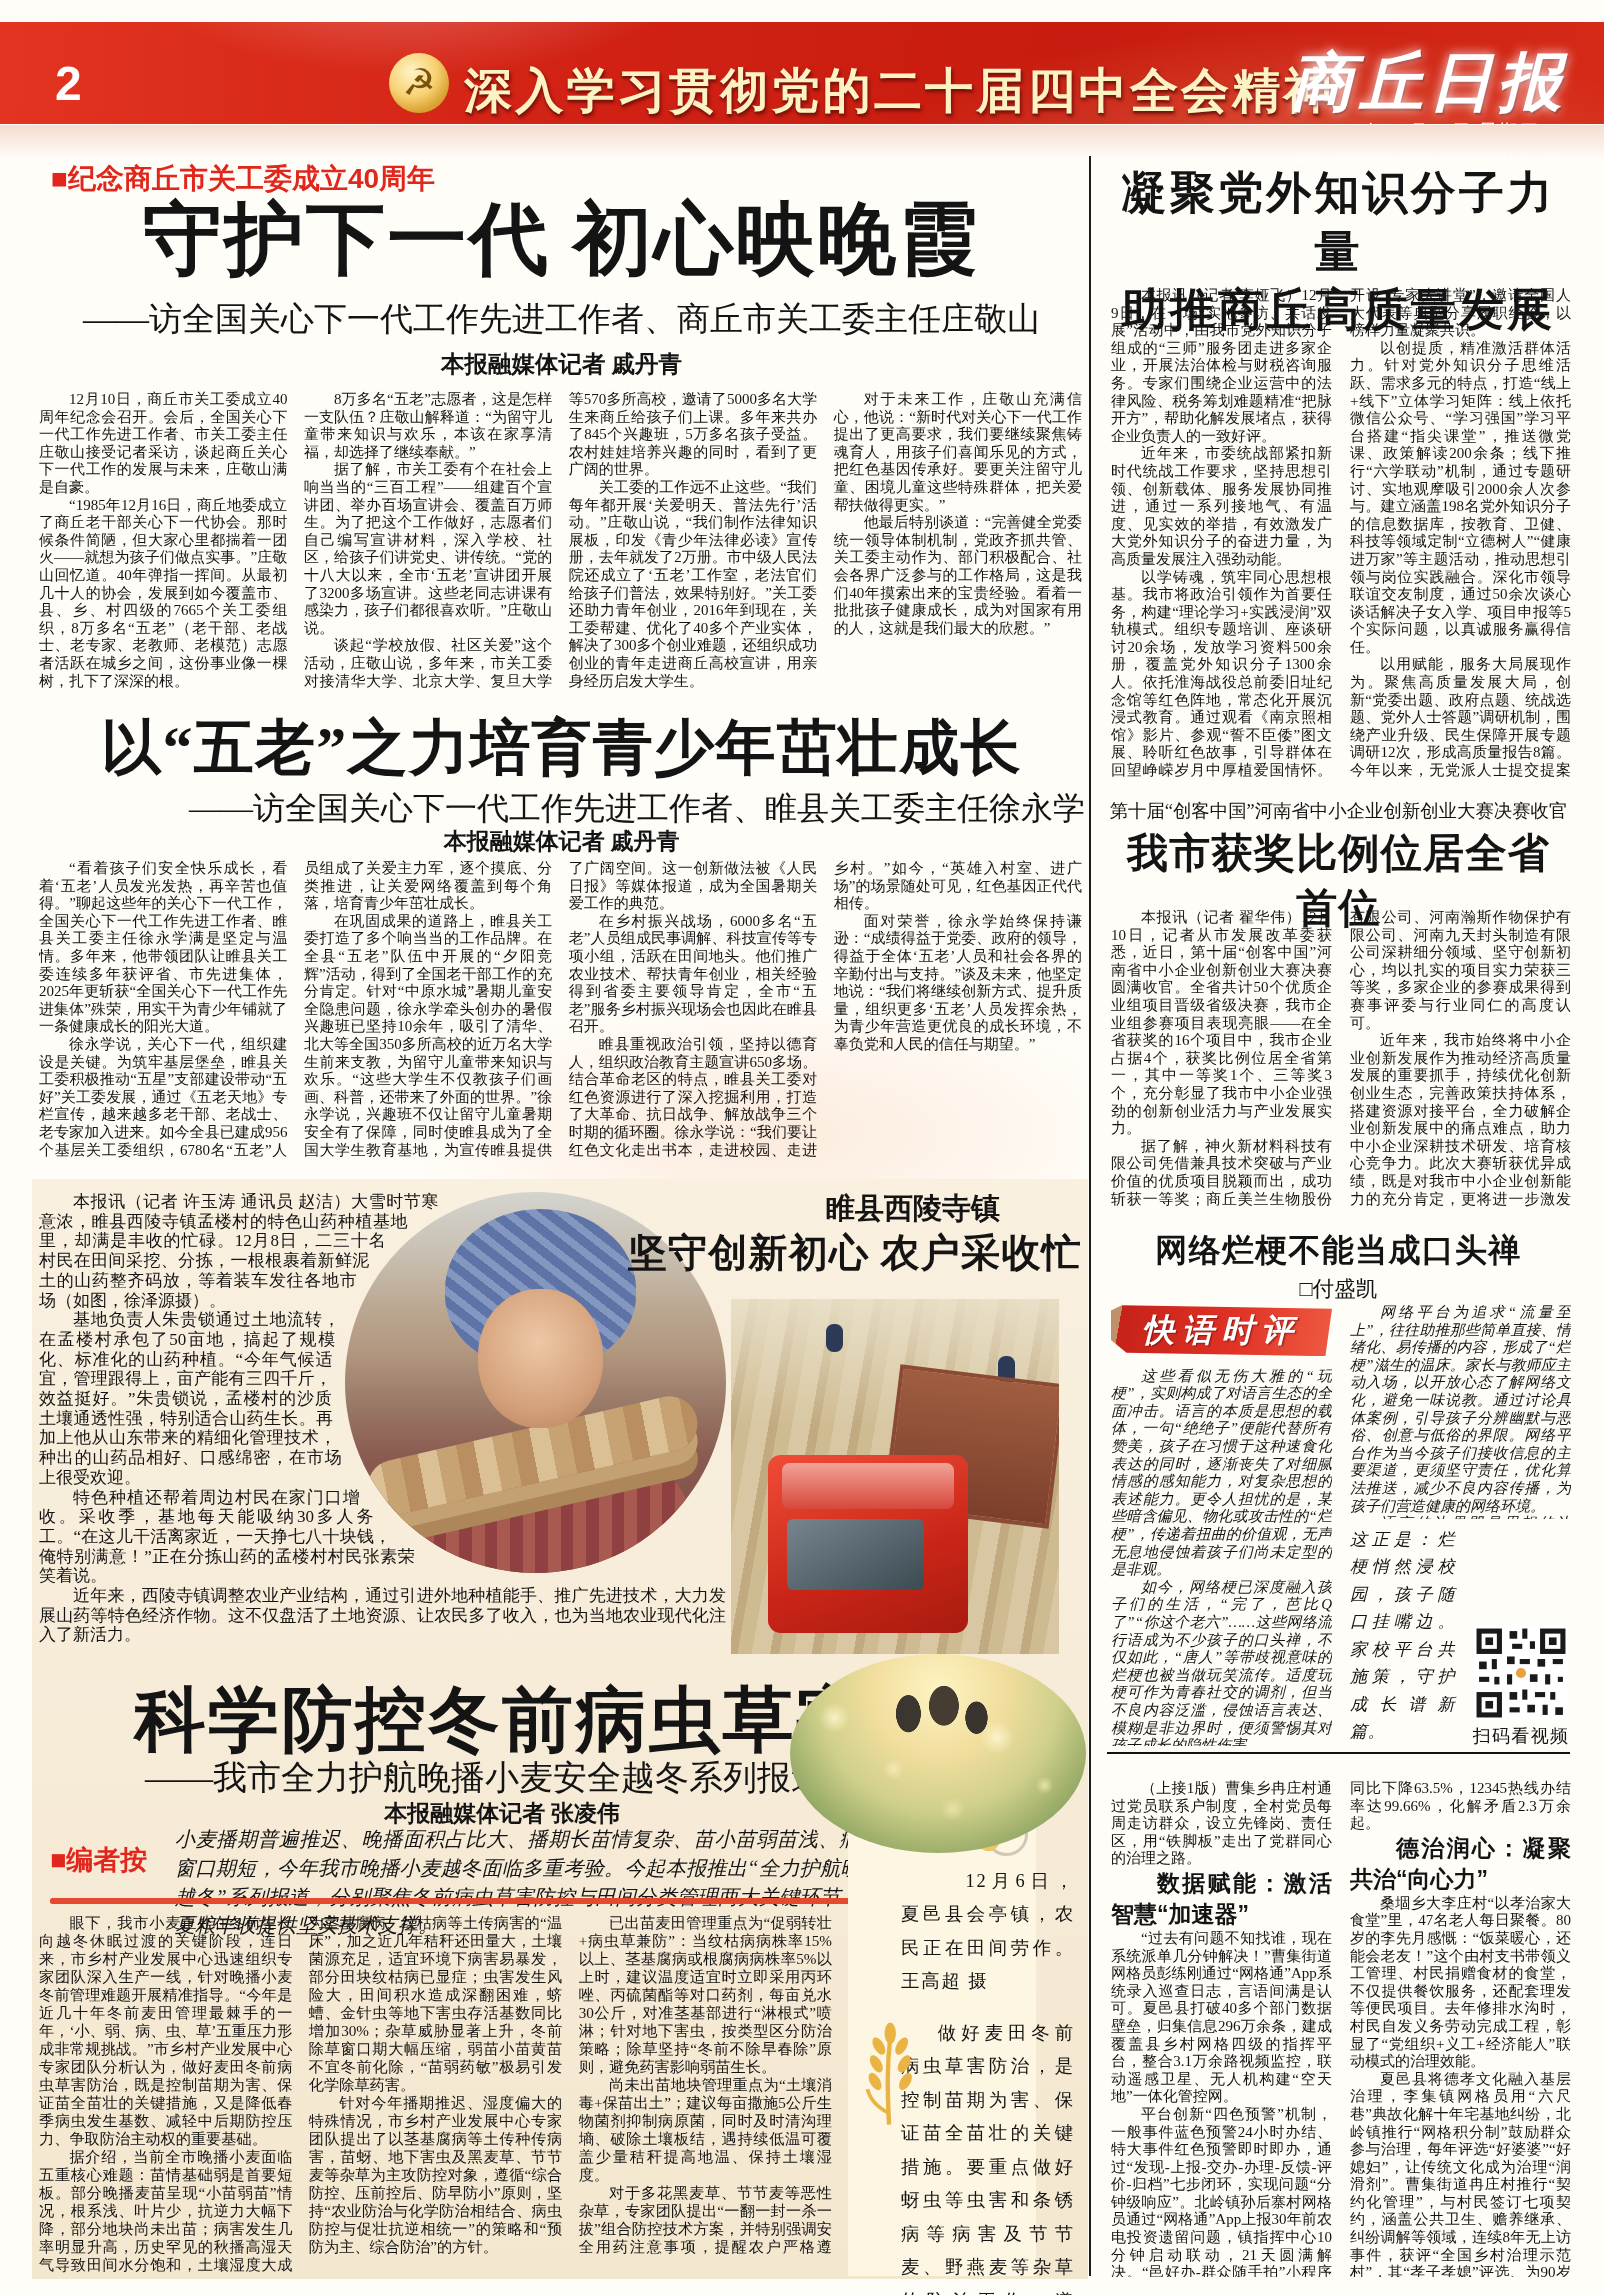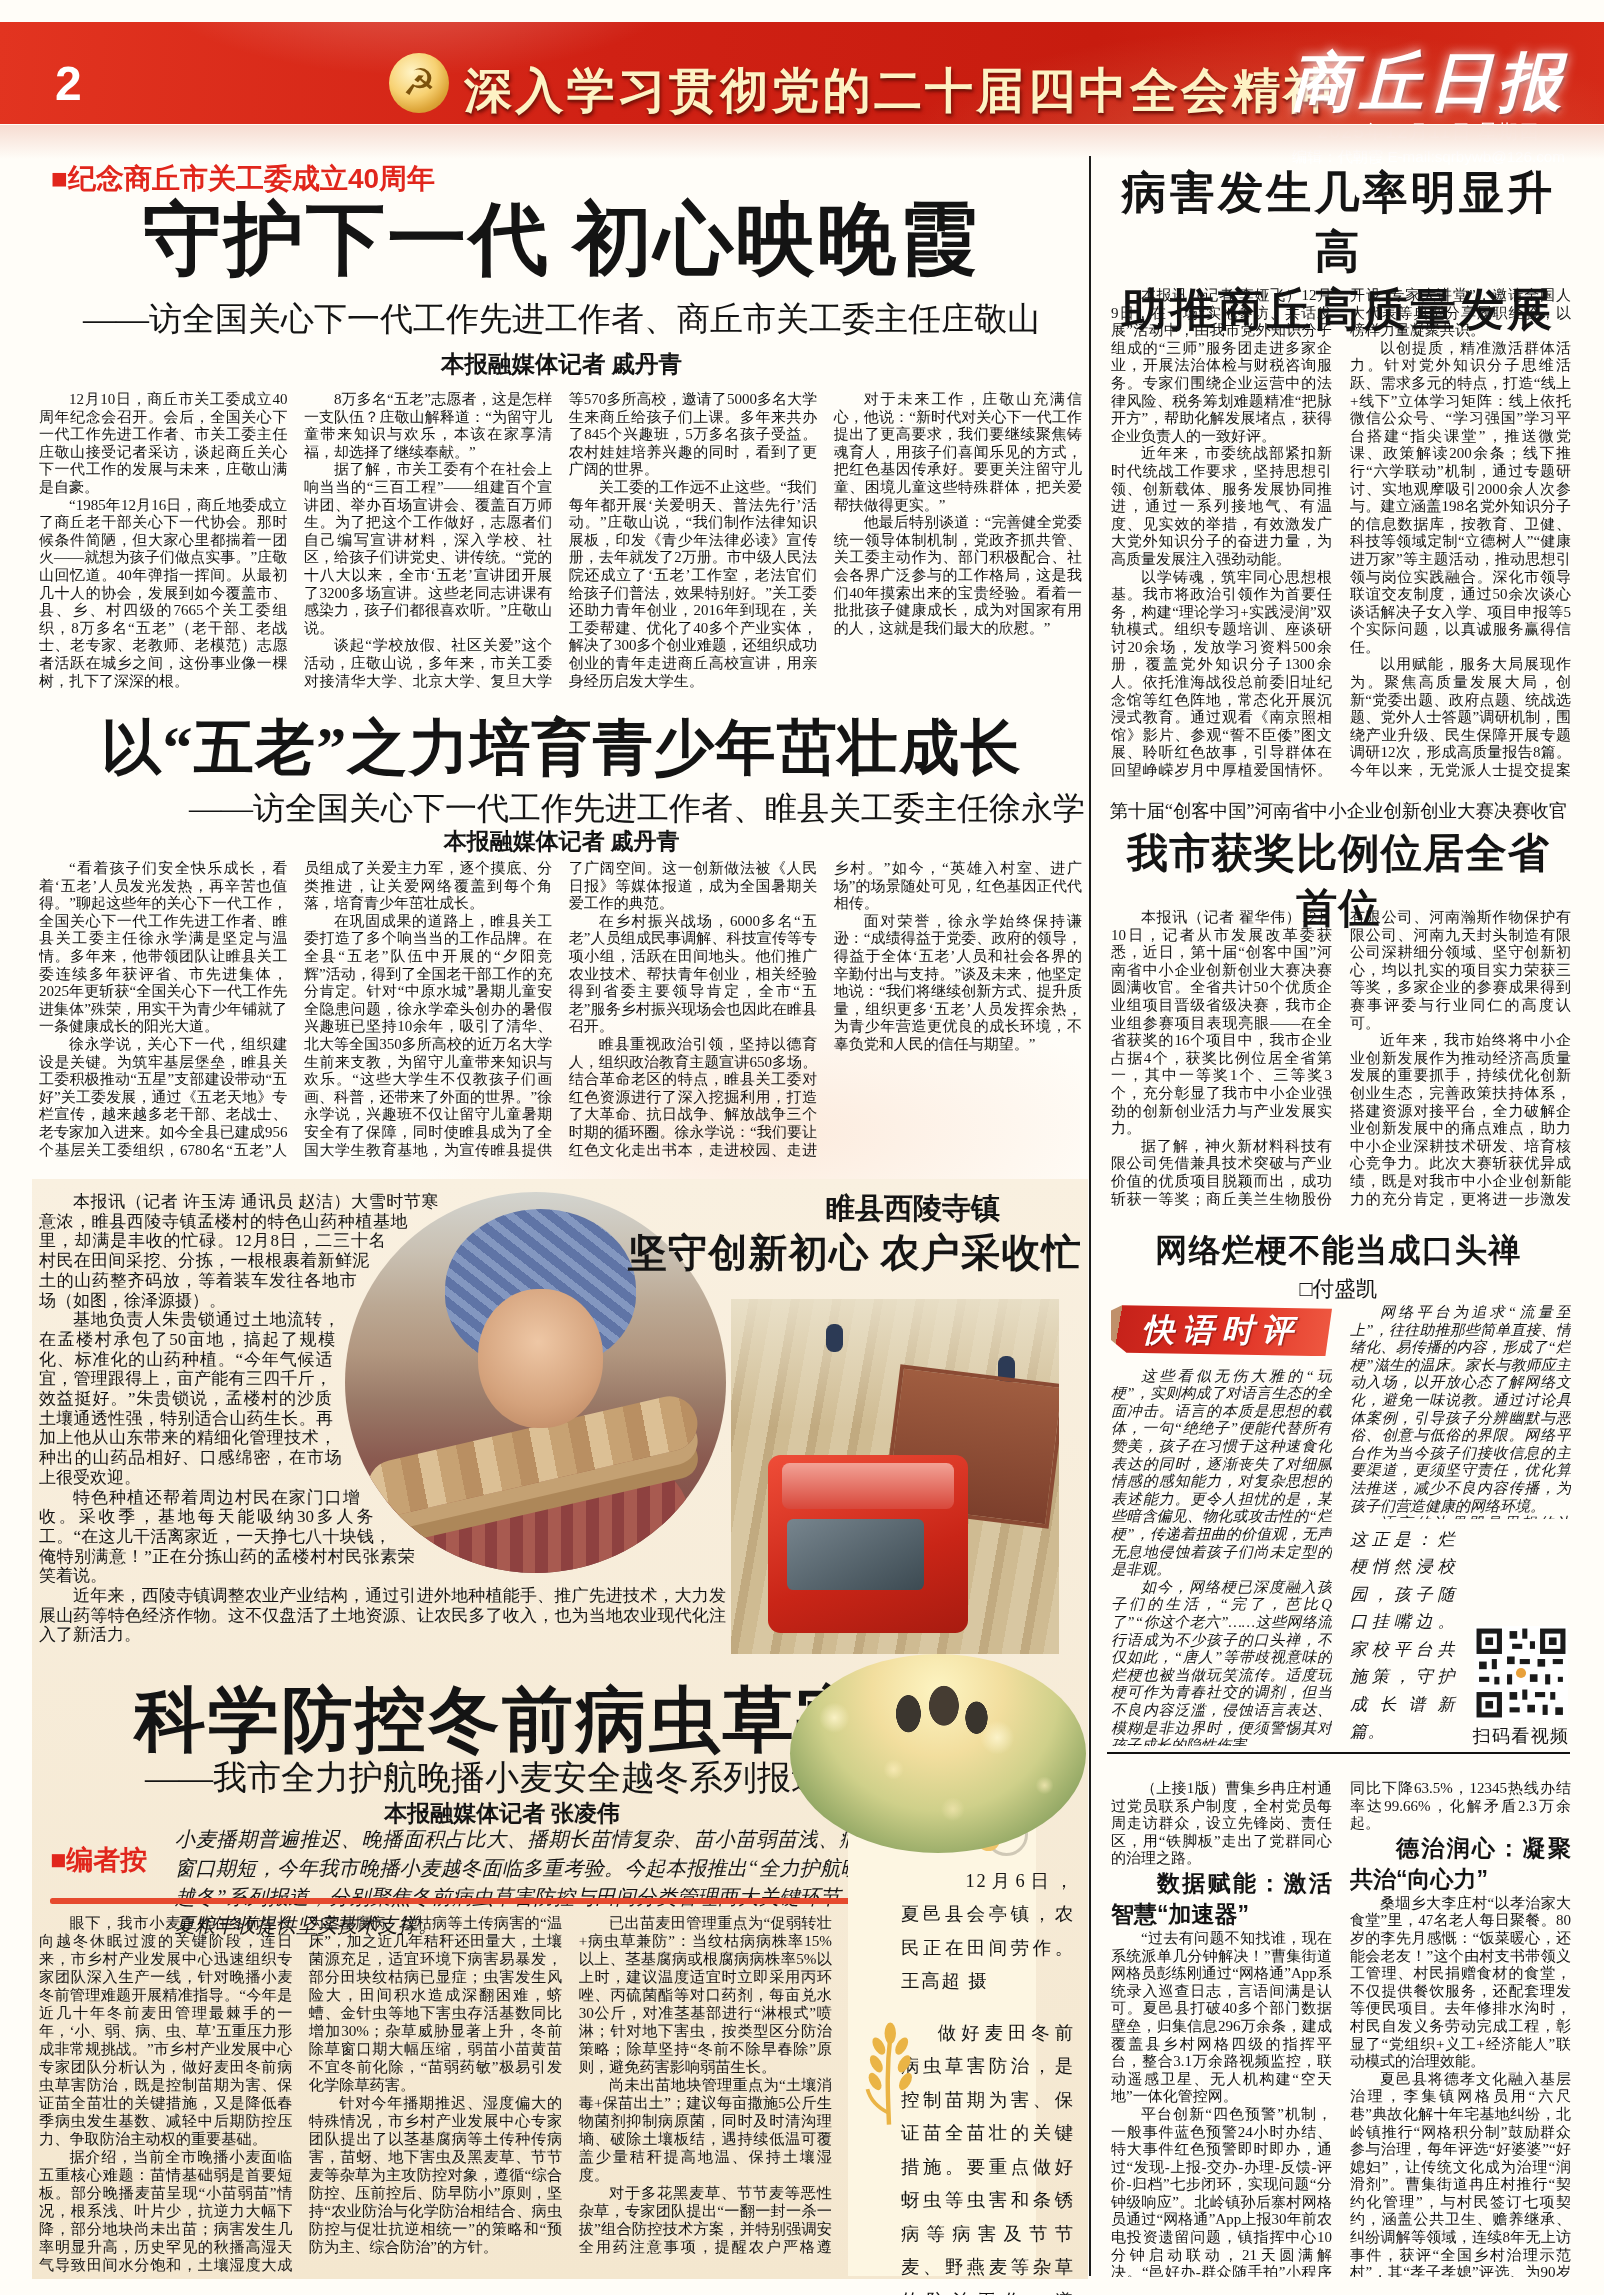--- a/index.html
+++ b/index.html
@@ -256,21 +256,21 @@
       <ellipse cx="86" cy="100" rx="8" ry="15" fill="#eab445" transform="rotate(30 86 100)"></ellipse>
       <path d="M60 150 C40 140 30 128 26 112" stroke="#eab445" stroke-width="6" fill="none"></path>
     </svg>
   </div>
   <div class="oval-photo">
     <div class="ov-bokeh"></div>
     <div class="ov-people"></div>
   </div>
 
   <div class="rA-h">
-    <div>病害发生几率明显升高</div>
+    <div>凝聚党外知识分子力量</div>
     <div>助推商丘高质量发展</div>
   </div>
   <div class="bd bd-rA">
       <p>本报讯（记者 李娅飞）12月9日，在一场“实地参访、共话发展”活动中，由我市党外知识分子组成的“三师”服务团走进多家企业，开展法治体检与财税咨询服务。专家们围绕企业运营中的法律风险、税务筹划难题精准“把脉开方”，帮助化解发展堵点，获得企业负责人的一致好评。</p>
       <p>近年来，市委统战部紧扣新时代统战工作要求，坚持思想引领、创新载体、服务发展协同推进，通过一系列接地气、有温度、见实效的举措，有效激发广大党外知识分子的奋进力量，为高质量发展注入强劲动能。</p>
       <p>以学铸魂，筑牢同心思想根基。我市将政治引领作为首要任务，构建“理论学习+实践浸润”双轨模式。组织专题培训、座谈研讨20余场，发放学习资料500余册，覆盖党外知识分子1300余人。依托淮海战役总前委旧址纪念馆等红色阵地，常态化开展沉浸式教育。通过观看《南京照相馆》影片、参观“誓不臣倭”图文展、聆听红色故事，引导群体在回望峥嵘岁月中厚植爱国情怀。开设“专家大讲堂”，邀请全国人大代表等典型分享履职经验，以榜样力量凝聚共识。</p>
       <p>以创提质，精准激活群体活力。针对党外知识分子思维活跃、需求多元的特点，打造“线上+线下”立体学习矩阵：线上依托微信公众号、“学习强国”学习平台搭建“指尖课堂”，推送微党课、政策解读200余条；线下推行“六学联动”机制，通过专题研讨、实地观摩吸引2000余人次参与。建立涵盖198名党外知识分子的信息数据库，按教育、卫健、科技等领域定制“立德树人”“健康进万家”等主题活动，推动思想引领与岗位实践融合。深化市领导联谊交友制度，通过50余次谈心谈话解决子女入学、项目申报等5个实际问题，以真诚服务赢得信任。</p>
       <p>以用赋能，服务大局展现作为。聚焦高质量发展大局，创新“党委出题、政府点题、统战选题、党外人士答题”调研机制，围绕产业升级、民生保障开展专题调研12次，形成高质量报告8篇。今年以来，无党派人士提交提案37篇，5篇列为2025年市领导领办督办重点提案，推动“金点子”转化为发展“好方子”。整合资源组建6支志愿服务队，深入基层开展技术培训、法律援助20余次，惠及群众超1500人。</p>
     </div>
 

